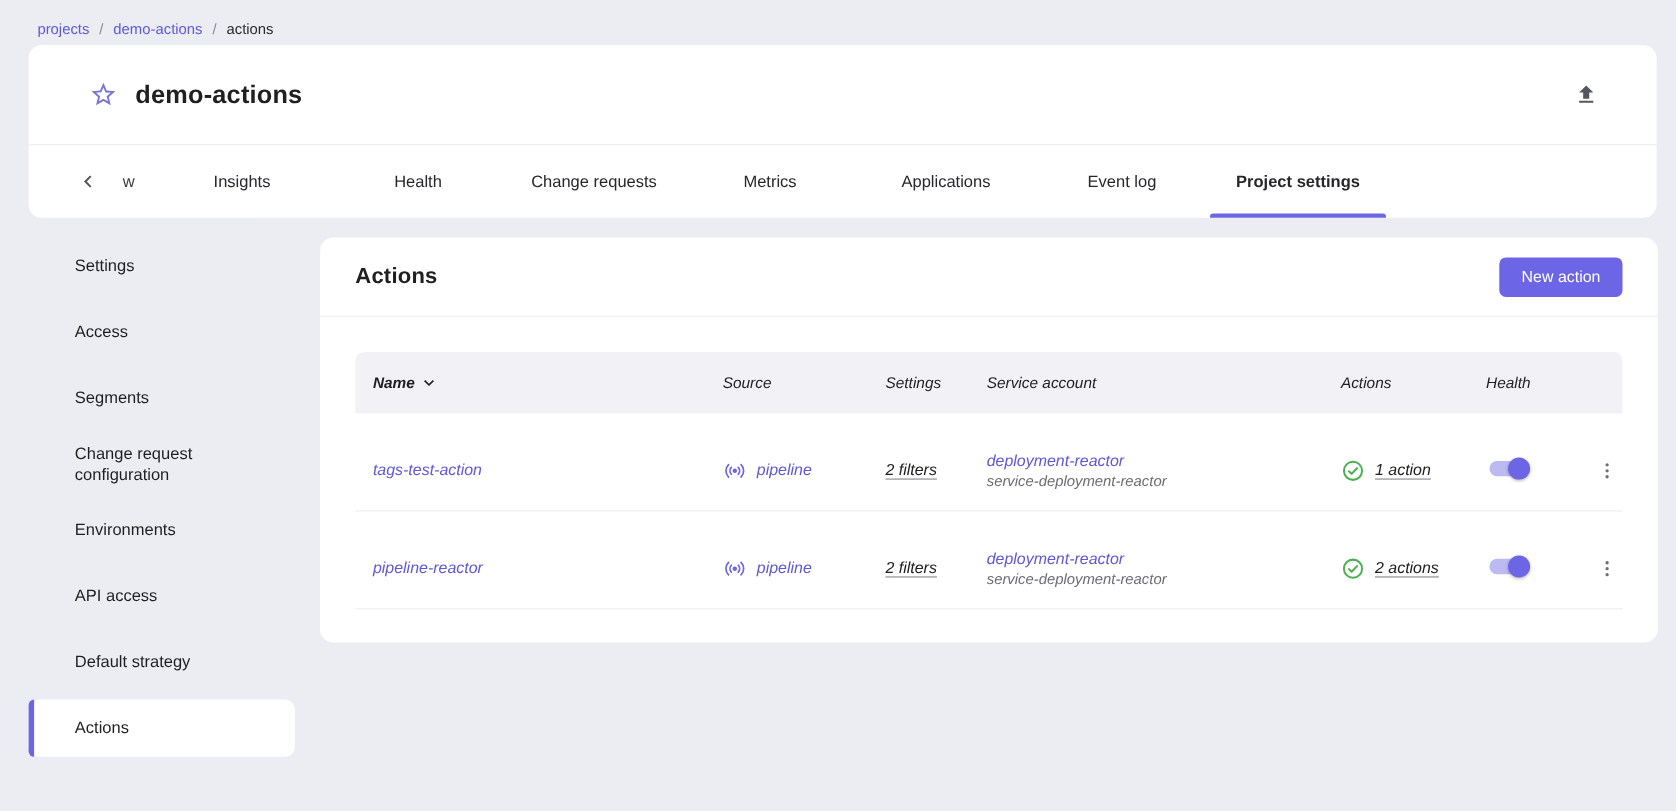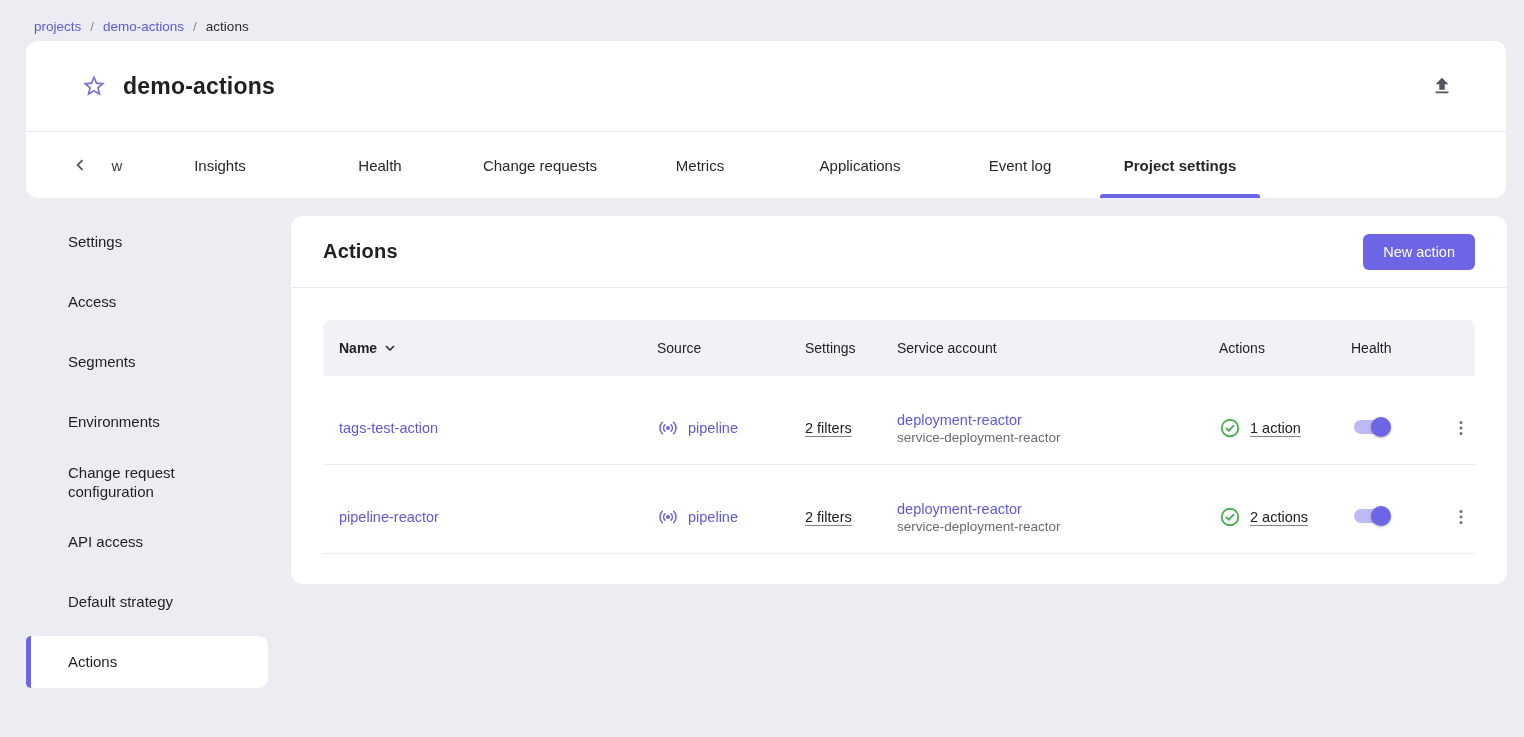--- a/index.html
+++ b/index.html
@@ -103,21 +103,21 @@
     padding:0 32px;
     border-bottom:1px solid var(--divider);
   }
   .main-title { font-size:20px; font-weight:700; letter-spacing:.2px; }
   .new-action-btn {
     background:var(--accent); color:#fff; border:none; cursor:pointer;
     font-family:inherit; font-size:14.5px;
     padding:10px 20px; border-radius:6px;
   }
 
-  .table-wrap { padding:32px 32px 30px; }
+  .table-wrap { padding:32px 32px 30px;font-style:italic; }
   .trow {
     display:grid;
     grid-template-columns:318px 148px 92px 322px 132px 88px 1fr;
     align-items:center;
     padding-left:16px;
   }
   .thead {
     background:#f1f1f6;
     border-radius:8px 8px 0 0;
     height:56px;
@@ -202,22 +202,22 @@
     <div class="tab active">Project settings</div>
   </div>
 </section>
 
 <div class="content-row">
 
   <aside class="sidebar">
     <div class="side-item">Settings</div>
     <div class="side-item">Access</div>
     <div class="side-item">Segments</div>
+    <div class="side-item">Change request configuration</div>
     <div class="side-item">Environments</div>
-    <div class="side-item">Change request configuration</div>
     <div class="side-item">API access</div>
     <div class="side-item">Default strategy</div>
     <div class="side-item active">Actions</div>
   </aside>
 
   <section class="main-card">
     <div class="main-header">
       <h2 class="main-title">Actions</h2>
       <button class="new-action-btn">New action</button>
     </div>

